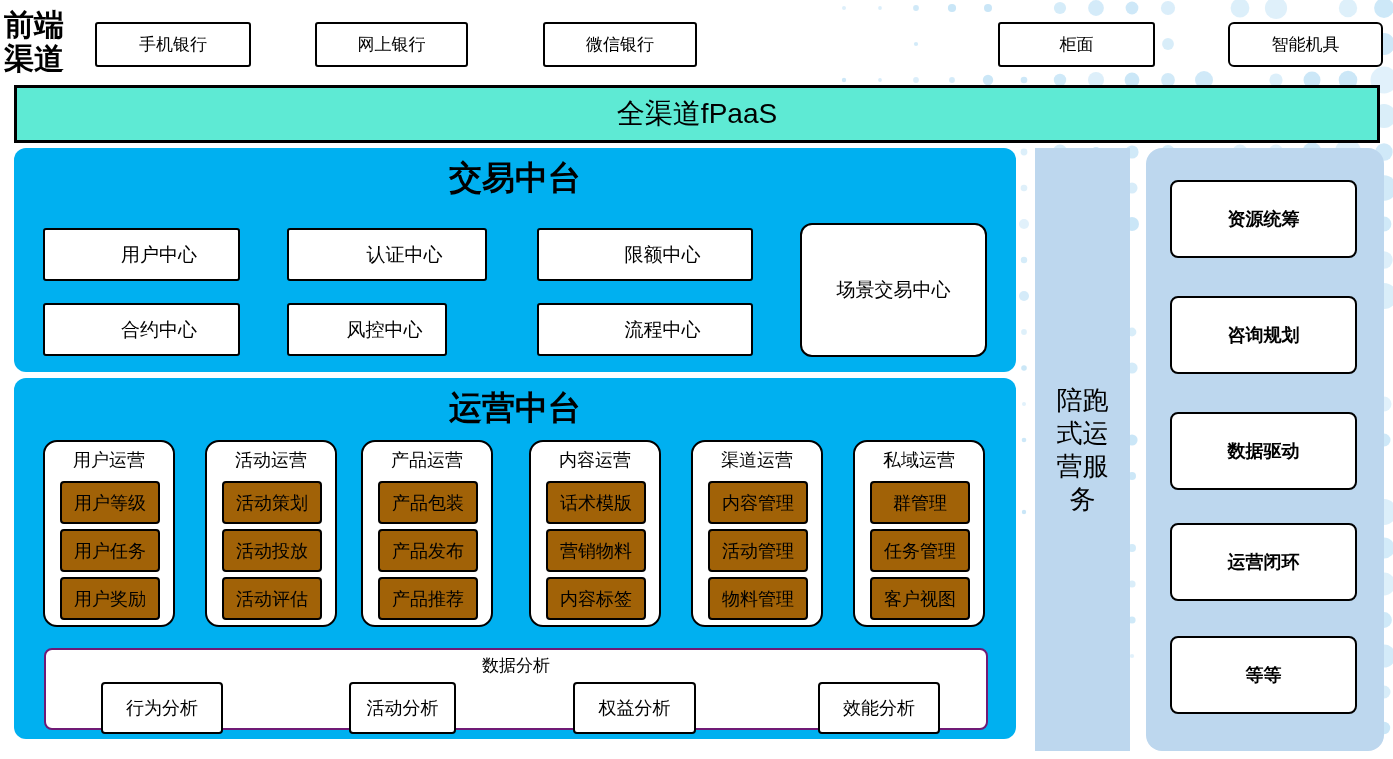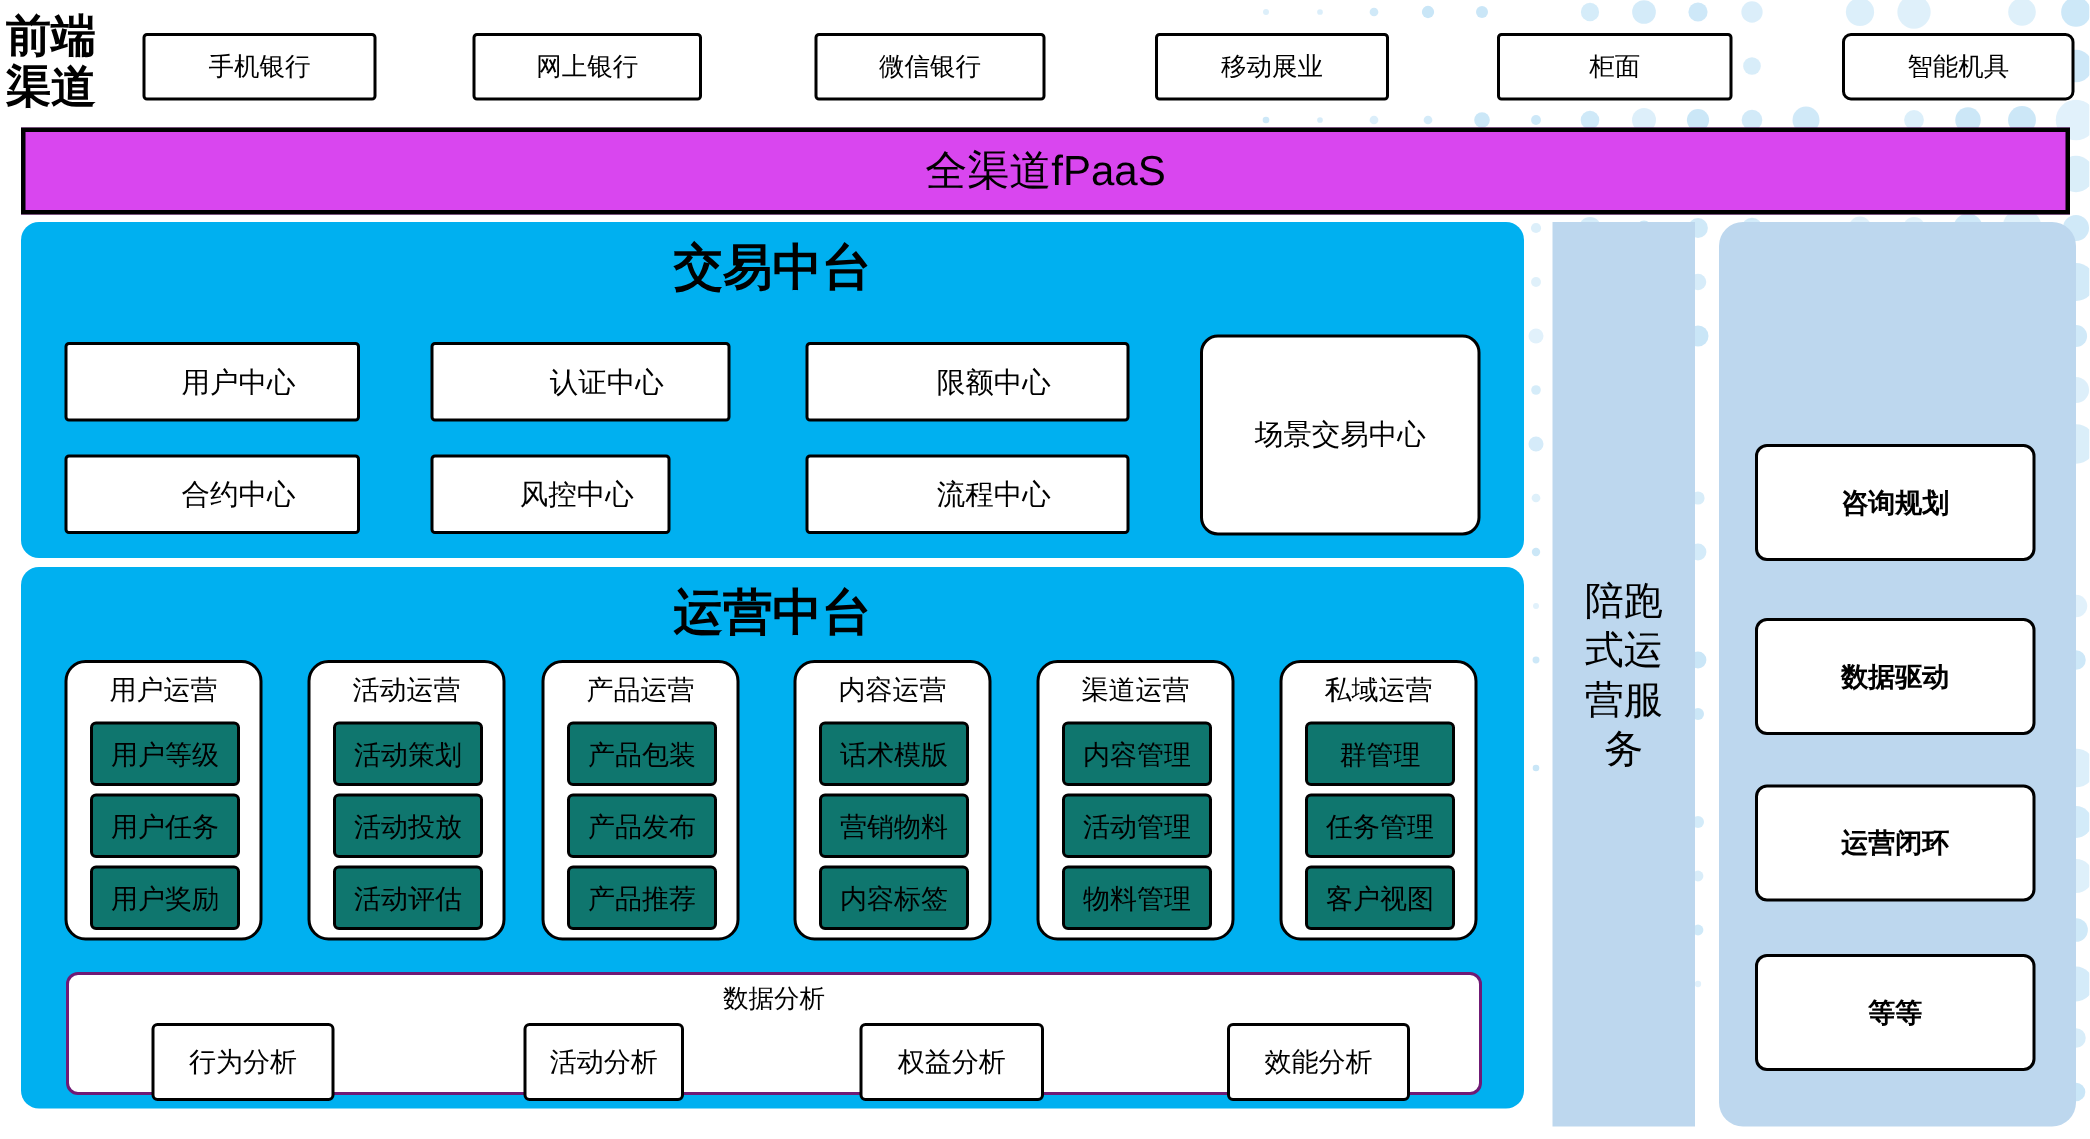--- a/index.html
+++ b/index.html
@@ -8,37 +8,37 @@
   .canvas *{box-sizing:border-box;}
   #dots{position:absolute;left:0;top:0;width:1393px;height:759px;}
 
   .front-label{position:absolute;left:4px;top:8px;width:66px;
                font-family:"Liberation Serif",serif;font-weight:bold;font-size:30px;line-height:34px;}
 
   .chan{position:absolute;top:22px;height:45px;background:#fff;border:2px solid #000;border-radius:3px;
         display:flex;align-items:center;justify-content:center;font-size:17px;}
   .chan.rounded{border-radius:6px;}
 
-  .fpaas{position:absolute;left:14px;top:85px;width:1366px;height:58px;background:#d946ef;border:3px solid #000;
+  .fpaas{position:absolute;left:14px;top:85px;width:1366px;height:58px;background:#5eead4;border:3px solid #000;
          display:flex;align-items:center;justify-content:center;font-size:28px;}
 
   .bluebox{position:absolute;left:14px;width:1002px;background:#00B0F0;border-radius:12px;}
   .trade{top:148px;height:224px;}
   .ops{top:378px;height:361px;}
   .sec-title{position:absolute;left:0;right:0;top:8px;text-align:center;
              font-family:"Liberation Serif",serif;font-weight:bold;font-size:33px;}
 
   .cell{position:absolute;height:53px;background:#fff;border:2px solid #000;border-radius:3px;
         display:flex;align-items:center;justify-content:center;font-size:19px;padding-left:35px;}
   .scene{position:absolute;left:786px;top:75px;width:187px;height:134px;background:#fff;
          border:2.5px solid #000;border-radius:12px;display:flex;align-items:center;justify-content:center;font-size:19px;}
 
   .col{position:absolute;top:62px;width:132px;height:187px;background:#fff;border:2.5px solid #000;border-radius:14px;}
   .col-title{position:absolute;left:0;right:0;top:6px;text-align:center;font-size:18px;}
-  .sub{position:absolute;left:15px;width:100px;height:43px;background:#0f766e;border:2px solid #000;border-radius:4px;
+  .sub{position:absolute;left:15px;width:100px;height:43px;background:#a16207;border:2px solid #000;border-radius:4px;
        display:flex;align-items:center;justify-content:center;font-size:18px;}
   .sub.s0{top:39px;} .sub.s1{top:87px;} .sub.s2{top:135px;}
 
   .da{position:absolute;left:30px;top:270px;width:944px;height:82px;background:#fff;
       border:2px solid #701a75;border-radius:8px;}
   .da-title{position:absolute;left:0;right:0;top:4px;text-align:center;font-size:17px;}
   .da-item{position:absolute;top:32px;height:52px;background:#fff;border:2px solid #000;border-radius:4px;
            display:flex;align-items:center;justify-content:center;font-size:18px;}
 
   .sidebar{position:absolute;left:1035px;top:148px;width:95px;height:603px;background:#BDD7EE;
@@ -278,21 +278,20 @@
       <circle cx="880" cy="188" r="3.1" fill="#C9E6F7" fill-opacity="0.58"></circle>
       <circle cx="844" cy="8" r="2.0" fill="#C9E6F7" fill-opacity="0.63"></circle>
       <circle cx="844" cy="80" r="2.2" fill="#C9E6F7" fill-opacity="0.93"></circle>
     </svg>
 
   <div class="front-label">前端渠道</div>
 
   <div class="chan" style="left:95px;width:156px;">手机银行</div>
   <div class="chan" style="left:315px;width:153px;">网上银行</div>
   <div class="chan" style="left:543px;width:154px;">微信银行</div>
-  <div class="chan" style="left:770px;width:156px;">移动展业</div>
   <div class="chan" style="left:998px;width:157px;">柜面</div>
   <div class="chan rounded" style="left:1228px;width:155px;">智能机具</div>
 
   <div class="fpaas">全渠道fPaaS</div>
 
   <div class="bluebox trade">
     <div class="sec-title">交易中台</div>
     <div class="cell" style="left:29px;top:80px;width:197px;">用户中心</div>
     <div class="cell" style="left:273px;top:80px;width:200px;">认证中心</div>
     <div class="cell" style="left:523px;top:80px;width:216px;">限额中心</div>
@@ -349,18 +348,19 @@
       <div class="da-item" style="left:527px;width:123px;">权益分析</div>
       <div class="da-item" style="left:772px;width:122px;">效能分析</div>
     </div>
   </div>
 
   <div class="sidebar">
     <div class="sidebar-text">陪跑式运营服务</div>
   </div>
 
   <div class="panel">
+    <div class="pbox" style="top:32px;">资源统筹</div>
     <div class="pbox" style="top:148px;">咨询规划</div>
     <div class="pbox" style="top:264px;">数据驱动</div>
     <div class="pbox" style="top:375px;">运营闭环</div>
     <div class="pbox" style="top:488px;">等等</div>
   </div>
 </div>
 
 </body></html>

